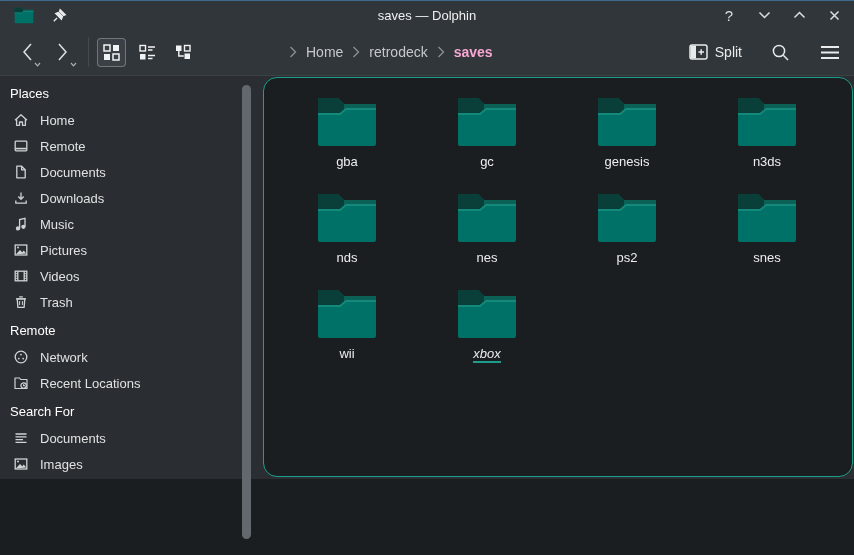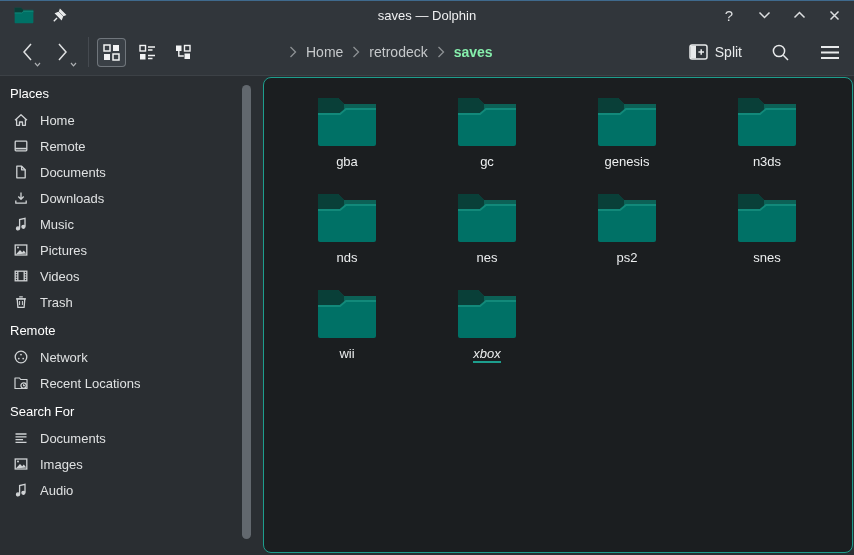--- a/index.html
+++ b/index.html
@@ -1,18 +1,18 @@
 <!DOCTYPE html>
 <html><head>
 <meta charset="utf-8">
 <style>
   * { margin:0; padding:0; box-sizing:border-box; }
   html,body { width:854px; height:555px; overflow:hidden; background:#1b1e20;
     font-family:"Liberation Sans","DejaVu Sans",sans-serif; }
-  .window { width:854px; height:555px; display:flex; flex-direction:column;
+  .window { width:854px; height:479px; display:flex; flex-direction:column;
     background:#2a2e32; border-top:1px solid #3f6a8d; }
 
   
   .titlebar { height:28px; background:#31363b; position:relative; display:flex;
     align-items:center; padding:0 10px; flex:0 0 auto; }
   .titlebar .app-icon { margin-left:4px; }
   .titlebar .pin { margin-left:18px; }
   .title-text { position:absolute; left:0; right:0; text-align:center;
     color:#eff0f1; font-size:13px; pointer-events:none; }
   .win-controls { margin-left:auto; display:flex; align-items:center; gap:19px;
@@ -27,21 +27,21 @@
   .nav-btn { position:relative; width:30px; height:34px; display:flex;
     align-items:center; justify-content:center; margin-right:6px; }
   .nav-caret { position:absolute; right:1px; bottom:2px; }
   .tb-sep { width:1px; height:30px; background:#454a50; margin:0 8px 0 4px; }
   .view-btn { width:29px; height:29px; display:flex; align-items:center;
     justify-content:center; border-radius:4px; margin-right:7px; }
   .view-btn.selected { background:#3a4046; box-shadow:0 0 0 1px #70767c inset; }
   .breadcrumb { display:flex; align-items:center; gap:9px; margin-left:84px;
     font-size:14px; }
   .crumb { color:#c6c9cb; }
-  .crumb.current { color:#86efac; font-weight:bold; }
+  .crumb.current { color:#f9a8d4; font-weight:bold; }
   .crumb-sep { display:flex; align-items:center; }
   .tb-right { margin-left:auto; display:flex; align-items:center; gap:26px; }
   .split-btn { display:flex; align-items:center; gap:7px; color:#e8eaeb;
     font-size:14px; }
   .icon-btn { display:flex; align-items:center; justify-content:center;
     width:24px; height:24px; }
 
   
   .body { flex:1 1 auto; display:flex; min-height:0; background:#2a2e32; }
 
@@ -51,21 +51,21 @@
   .side-header.first { padding-top:2px; }
   .side-item { height:26px; display:flex; align-items:center; gap:11px;
     padding-left:13px; }
   .side-item .lbl { white-space:nowrap; }
 
   .side-scroll { width:20px; flex:0 0 auto; position:relative; }
   .scroll-thumb { position:absolute; left:4px; top:9px; width:9px; height:454px;
     border-radius:5px; background:#62686e; }
 
   .main { flex:1 1 auto; margin:1px 1px 2px 5px; border:1px solid #1d9e8d;
-    border-radius:8px; background:#1b1e20; overflow:hidden; }
+    border-radius:14px; background:#1b1e20; overflow:hidden; }
   .grid { display:grid; grid-template-columns:repeat(4,140px);
     grid-auto-rows:96px; padding:11px 0 0 13px; }
   .cell { display:flex; flex-direction:column; align-items:center;
     justify-content:flex-start; padding-top:7px; }
   .cell .fname { margin-top:6px; font-size:13px; color:#eceeef; line-height:15px; }
   .cell.hovered .fname { border-bottom:2px solid #1d9e8d;font-style:italic; }
 
   svg { display:block; }
 </style>
 </head>

